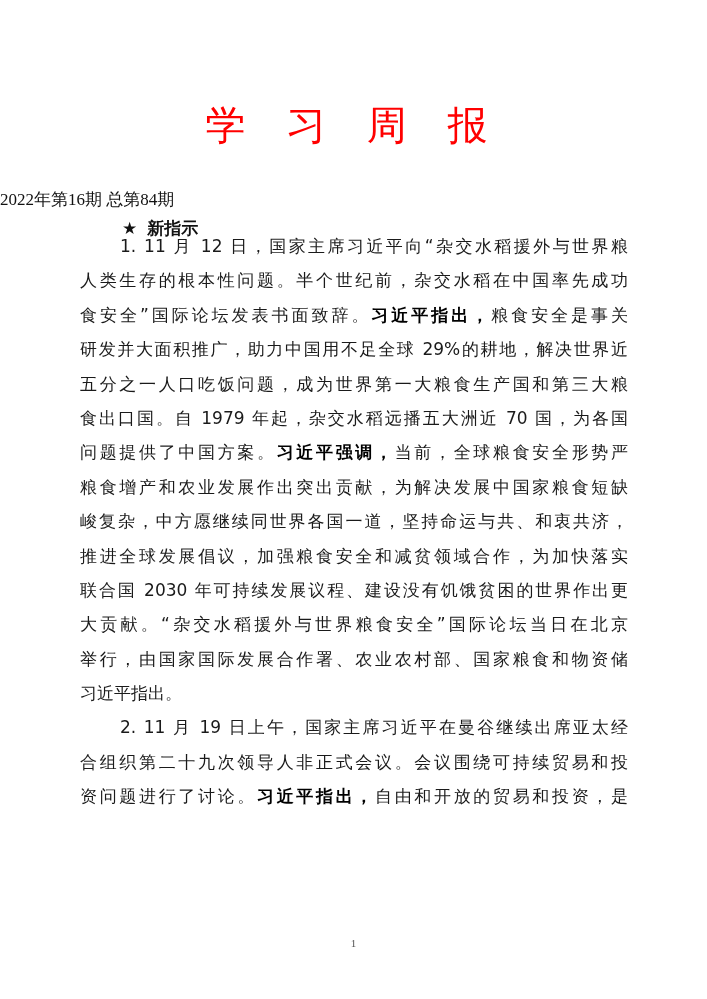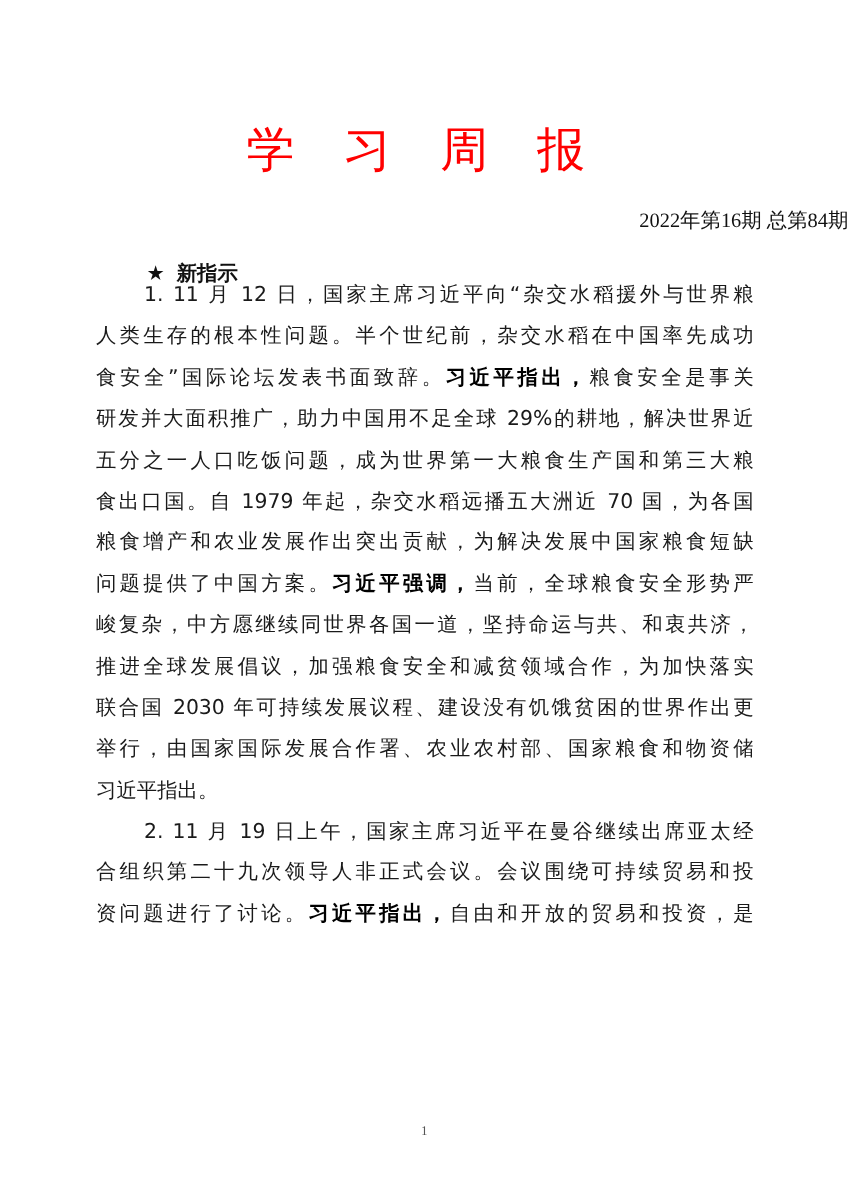--- a/index.html
+++ b/index.html
@@ -27,22 +27,22 @@
       text-align: center;
       font-size: 40px;
       line-height: 50px;
       color: #ff0000;
       letter-spacing: 14px;
       font-family: "DejaVu Serif", "Liberation Serif", serif;
     }
     .issue {
       position: absolute;
       left: 0; right: 0;
-      top: 172px;
-      text-align: right;
+      top: 188px;
+      text-align: left;
       font-size: 17px;
       line-height: 24px;
       font-family: "Liberation Serif", "DejaVu Serif", serif;
     }
     .section {
       position: absolute;
       left: 122px;
       top: 216px;
       font-size: 17px;
       line-height: 24px;
@@ -94,25 +94,26 @@
     <span class="star">★</span><span>新指示</span>
   </div>
 
   <div class="body-lines" id="body-lines">
       <div class="line indent"><span>1. 11 月 12 日，国家主席习近平向“杂交水稻援外与世界粮</span></div>
       <div class="line"><span>人类生存的根本性问题。半个世纪前，杂交水稻在中国率先成功</span></div>
       <div class="line"><span>食安全”国际论坛发表书面致辞。</span><b>习近平指出，</b><span>粮食安全是事关</span></div>
       <div class="line"><span>研发并大面积推广，助力中国用不足全球 29%的耕地，解决世界近</span></div>
       <div class="line"><span>五分之一人口吃饭问题，成为世界第一大粮食生产国和第三大粮</span></div>
       <div class="line"><span>食出口国。自 1979 年起，杂交水稻远播五大洲近 70 国，为各国</span></div>
+      <div class="line"><span>问题提供了中国方案。</span><b>习近平强调，</b><span>当前，全球粮食安全形势严</span></div>
       <div class="line"><span>粮食增产和农业发展作出突出贡献，为解决发展中国家粮食短缺</span></div>
-      <div class="line"><span>问题提供了中国方案。</span><b>习近平强调，</b><span>当前，全球粮食安全形势严</span></div>
       <div class="line"><span>峻复杂，中方愿继续同世界各国一道，坚持命运与共、和衷共济，</span></div>
       <div class="line"><span>推进全球发展倡议，加强粮食安全和减贫领域合作，为加快落实</span></div>
       <div class="line"><span>联合国 2030 年可持续发展议程、建设没有饥饿贫困的世界作出更</span></div>
+      <div class="line"><span>大贡献。“杂交水稻援外与世界粮食安全”国际论坛当日在北京</span></div>
       <div class="line"><span>举行，由国家国际发展合作署、农业农村部、国家粮食和物资储</span></div>
       <div class="line last"><span>习近平指出。</span></div>
       <div class="line indent"><span>2. 11 月 19 日上午，国家主席习近平在曼谷继续出席亚太经</span></div>
       <div class="line"><span>合组织第二十九次领导人非正式会议。会议围绕可持续贸易和投</span></div>
       <div class="line"><span>资问题进行了讨论。</span><b>习近平指出，</b><span>自由和开放的贸易和投资，是</span></div>
     </div>
 
   <div class="page-num">1</div>
 </div>
 

